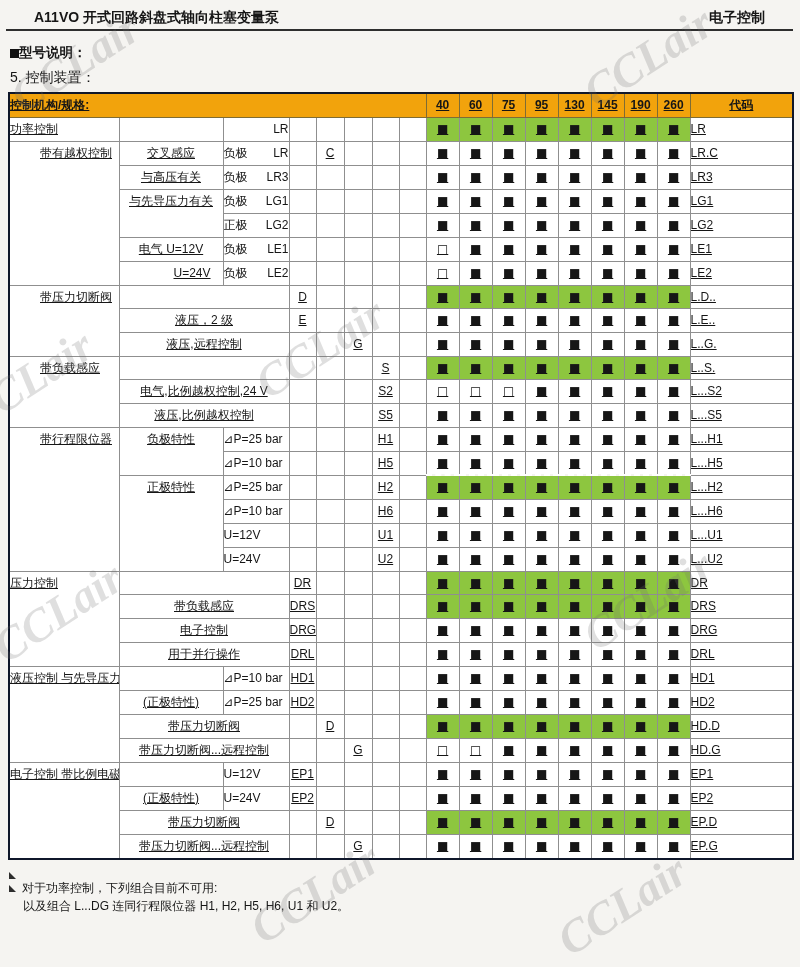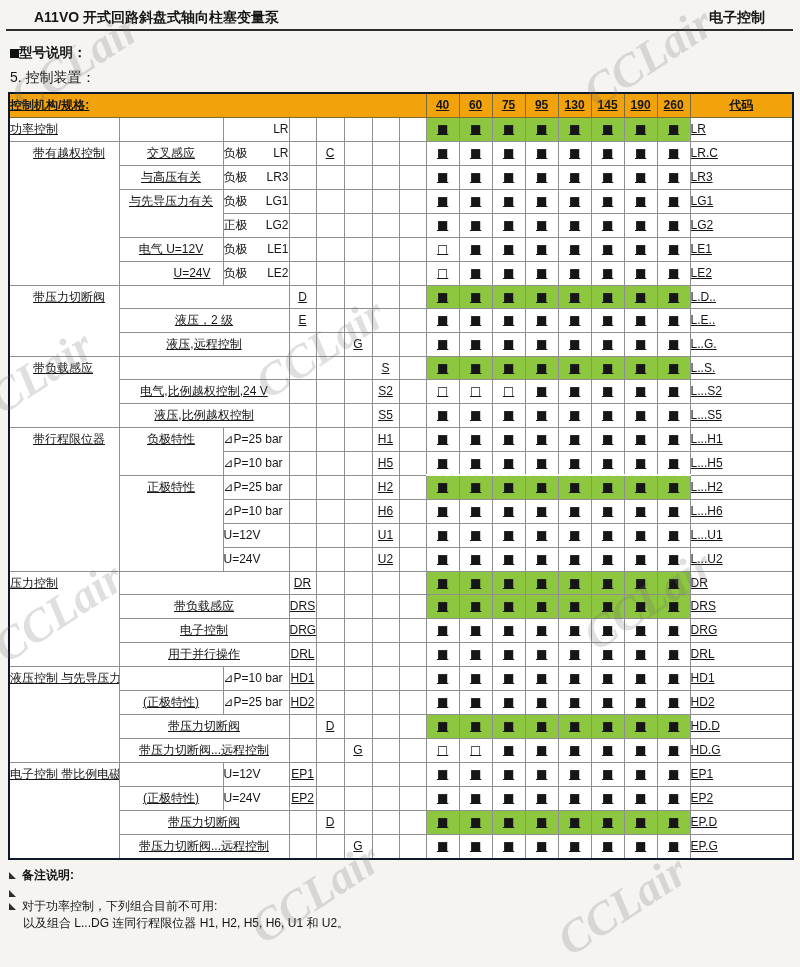--- a/index.html
+++ b/index.html
@@ -27,21 +27,21 @@
   }
   .ctl td {
     border:1px solid var(--grid); height:23px; padding:0;
     font-size:12px; white-space:nowrap; overflow:hidden; background:#fff;
   }
   .ctl thead td { background:var(--orange); font-weight:bold; height:24px; border-color:#7e6c35; }
   .hlabel { text-align:left; padding-left:6px; font-size:12.5px; }
   .hsize  { text-align:center; font-size:12px; }
   .hcode  { text-align:center; font-size:12px; }
   .d1 { text-align:left; padding:0 2px 0 7px; vertical-align:top; line-height:23px; white-space:pre-line; }
-  .d1.ind { padding-left:23px; }
+  .d1.ind { padding-left:30px; }
   .d2 { text-align:center; padding:0 2px 0 7px; vertical-align:top; line-height:23px; }
   .d2.ind2 { padding-left:42px; }
   .d3 { padding:0 6px 0 4px; font-size:11.5px; line-height:23px; }
   .d3 .dl { float:left; } .d3 .dr { float:right; }
   .k { text-align:center; font-size:11.5px; }
   .m { text-align:center; font-size:10px; font-family:"DejaVu Sans",sans-serif; }
   .m.g { background:var(--green); }
   .m.dash { border-top:2px dashed #ffffff; }
   .code { text-align:left; padding-left:28px; font-size:12px; }
 
@@ -708,24 +708,20 @@
         <td class="m">■</td>
         <td class="m">■</td>
         <td class="code">EP.G</td>
       </tr>
     </tbody>
 </table>
 
 <div class="notes">
   <div class="nline">
     <span class="nicon"></span>
-    <span class="ntitle">备注说明:</span>
-  </div>
-  <div class="nline">
-    <span class="nicon"></span>
   </div>
   <div class="nline">
     <span class="nicon"></span>
     <span>对于功率控制，下列组合目前不可用:</span>
   </div>
   <div class="nline cont">
     <span>以及组合 L...DG 连同行程限位器  H1, H2, H5, H6, U1 和 U2。</span>
   </div>
 </div>
 

